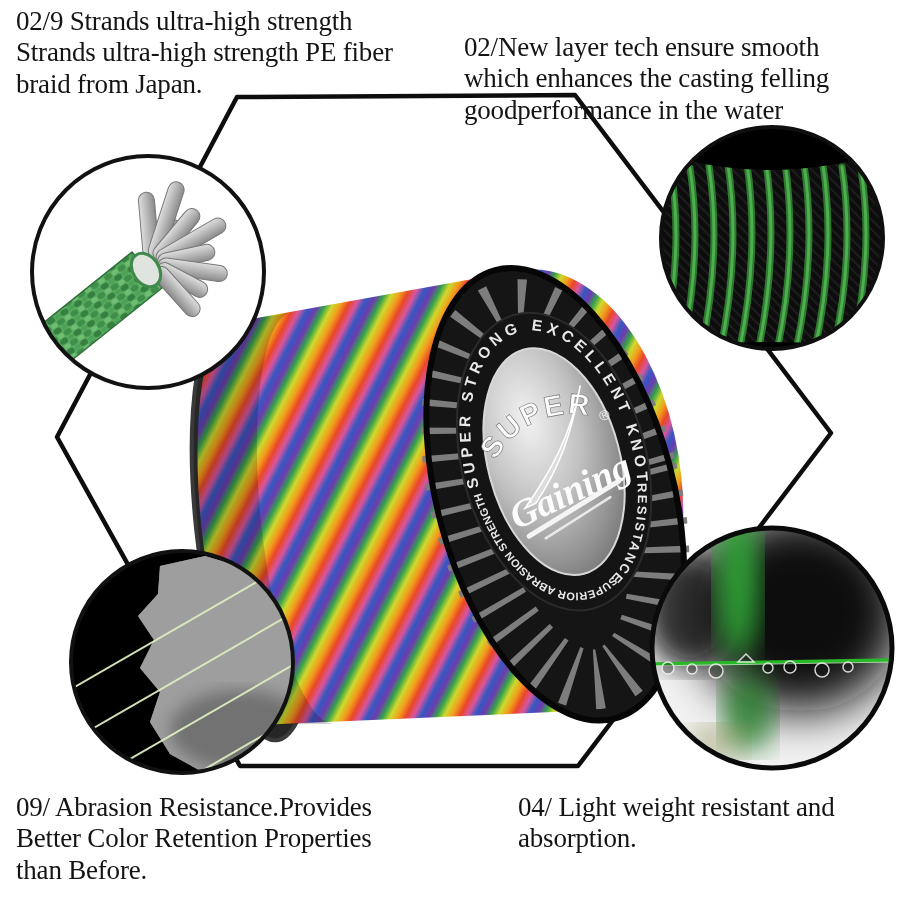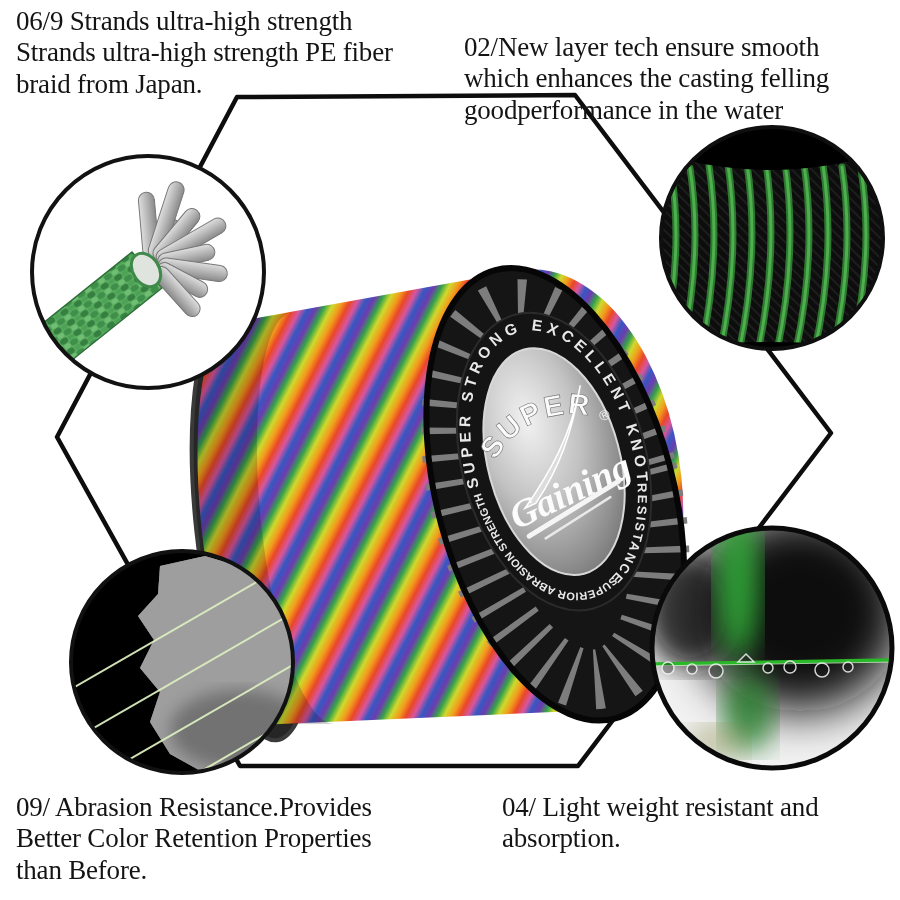--- a/index.html
+++ b/index.html
@@ -239,24 +239,24 @@
         <circle cx="768" cy="668" r="5"></circle>
         <circle cx="790" cy="667" r="6"></circle>
         <circle cx="822" cy="670" r="7"></circle>
         <circle cx="848" cy="667" r="5"></circle>
       </g>
     </g>
     <circle cx="772" cy="648" r="120" fill="none" stroke="#0a0a0a" stroke-width="5"></circle>
   </g>
 </svg>
 
-  <div class="callout" style="left:16px;top:6px;">06/9 Strands ultra-high strength
+  <div class="callout" style="left:16px;top:6px;">02/9 Strands ultra-high strength
 Strands ultra-high strength PE fiber
 braid from Japan.</div>
   <div class="callout" style="left:464px;top:6px;margin-top:26px;">02/New layer tech ensure smooth
 which enhances the casting felling
 goodperformance in the water</div>
   <div class="callout" style="left:16px;top:792px;">09/ Abrasion Resistance.Provides
 Better Color Retention Properties
 than Before.</div>
-  <div class="callout" style="left:502px;top:792px;">04/ Light weight resistant and
+  <div class="callout" style="left:518px;top:792px;">04/ Light weight resistant and
 absorption.</div>
 </div>
 
 </body></html>

